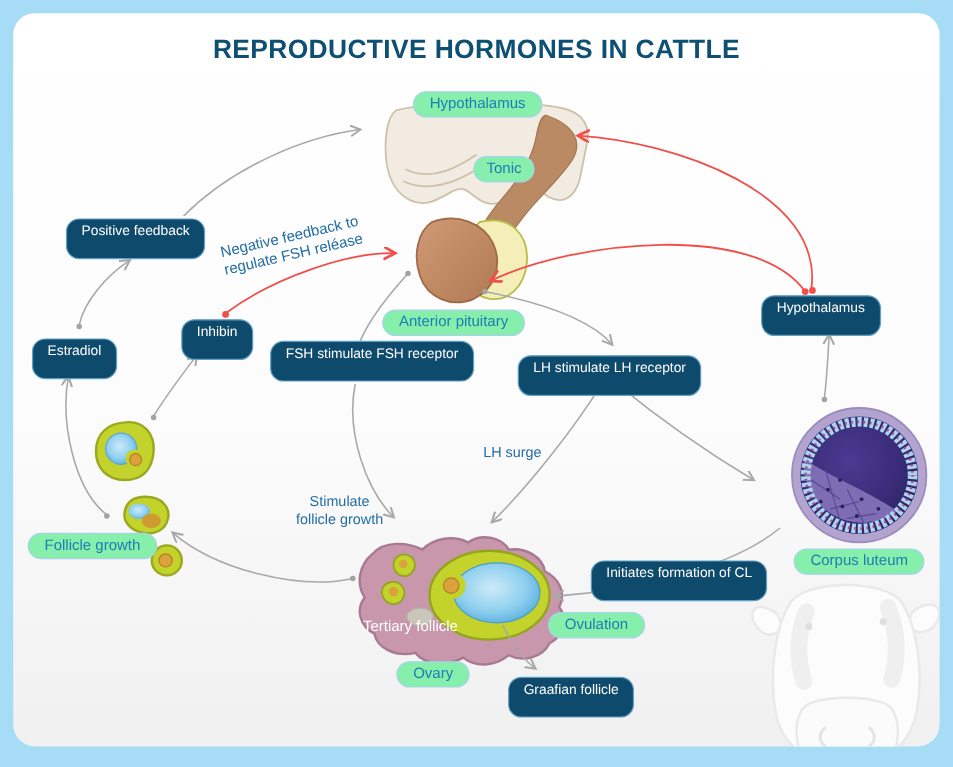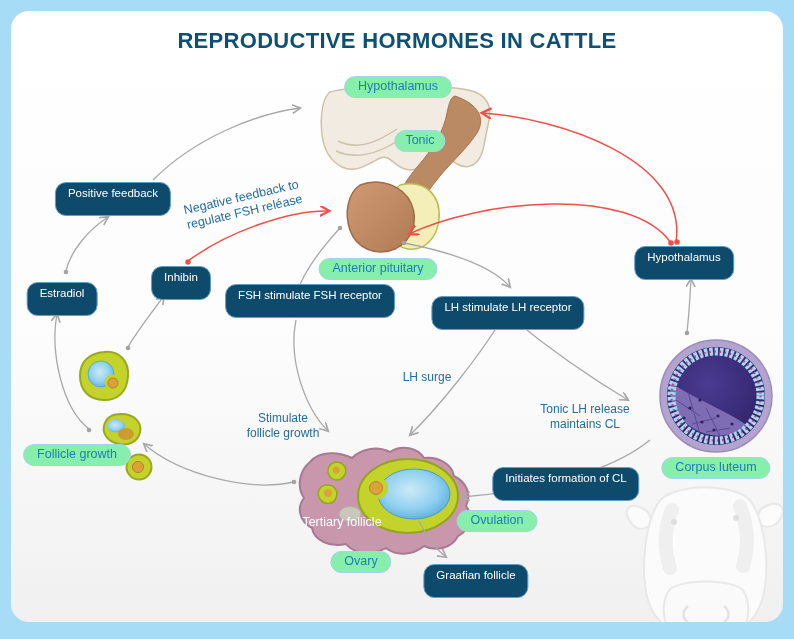--- a/index.html
+++ b/index.html
@@ -216,22 +216,18 @@
   <div class="pill" id="lbl-lh">LH stimulate LH receptor</div>
   <div class="pill" id="lbl-progesterone">Hypothalamus</div>
   <div class="pill" id="lbl-initiates">Initiates formation of CL</div>
   <div class="pill" id="lbl-graafian">Graafian follicle</div>
 
   <div class="note note-rot" id="note-negfb">
     <div>Negative feedback to</div>
     <div>regulate FSH reléase</div>
   </div>
   <div class="note" id="note-lhsurge">LH surge</div>
-  <div class="note" id="note-tonic">
-    <div>Tonic LH release</div>
-    <div>maintains CL</div>
-  </div>
   <div class="note" id="note-stimulate">
     <div>Stimulate</div>
     <div>follicle growth</div>
   </div>
   <div class="note note-white" id="note-tertiary">Tertiary follicle</div>
 </div>
 
 </body></html>

